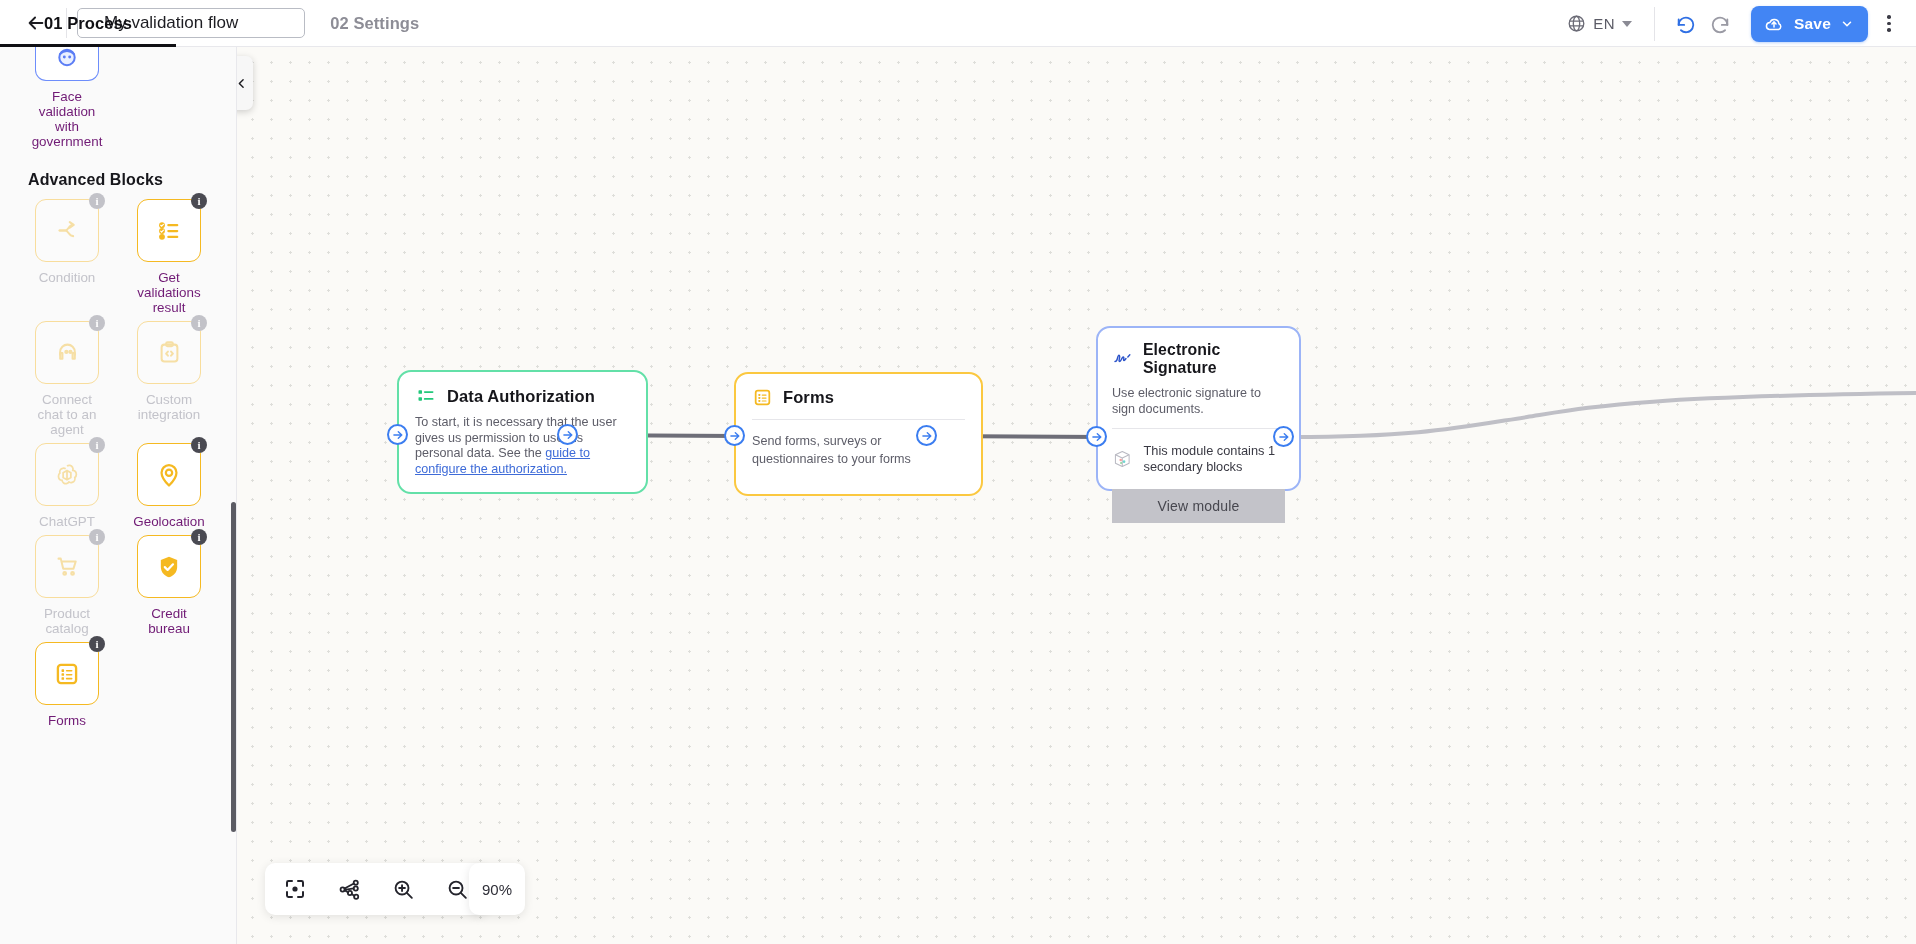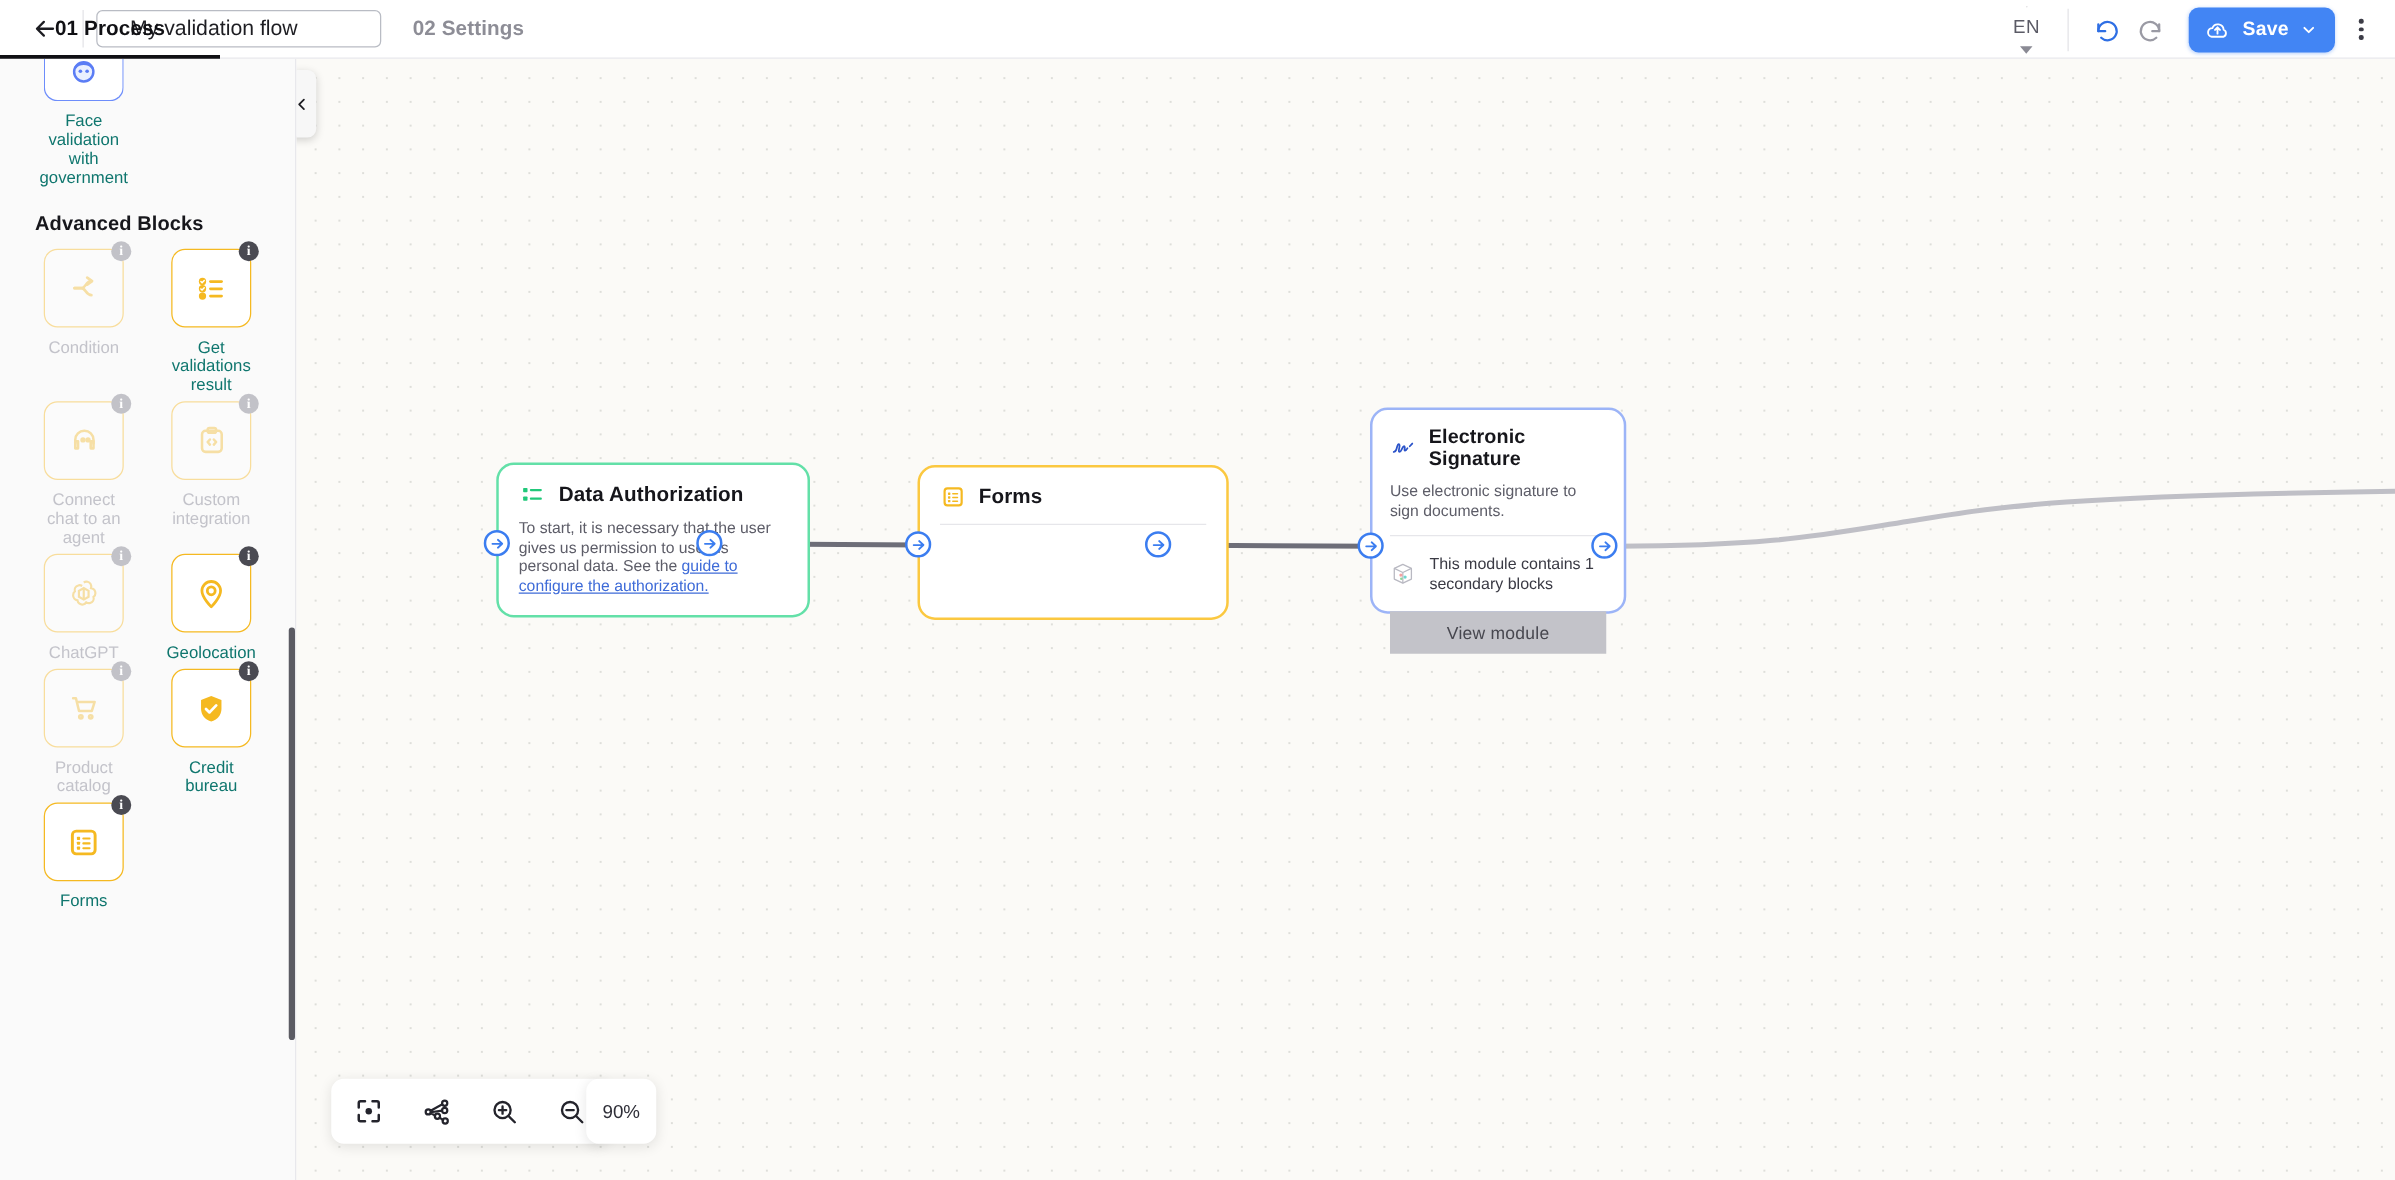--- a/index.html
+++ b/index.html
@@ -46,21 +46,21 @@
   .tab.active::after {
     content: ""; position: absolute; left: 0; right: 0; bottom: 0;
     height: 3px; background: #101014;
   }
   .topbar-right {
     position: absolute; right: 0; top: 0; height: 47px;
     display: flex; align-items: center; gap: 0; padding-right: 12px;
   }
   .lang {
     display: flex; align-items: center; gap: 7px; cursor: pointer;
-    padding: 0 8px; height: 38px; flex-direction: column;
+    padding: 0 8px; height: 38px;
   }
   .lang-code { font-size: 15px; color: #5b5b66; letter-spacing: .4px; }
   .caret { width: 0; height: 0; border-left: 5px solid transparent;
     border-right: 5px solid transparent; border-top: 6px solid #8a8a94; }
   .hdiv { width: 1px; height: 34px; background: #e4e4e8; margin: 0 14px; }
   .icon-btn {
     width: 34px; height: 34px; display: flex; align-items: center;
     justify-content: center; cursor: pointer; border-radius: 6px;
   }
   .save-btn {
@@ -99,21 +99,21 @@
   .block-tile.blue { border: 1.6px solid #6d8dfb; }
   .badge {
     position: absolute; top: -7px; right: -7px; width: 16px; height: 16px;
     border-radius: 50%; background: #4a4a52; color: #fff;
     font-size: 11px; font-weight: bold; display: flex;
     align-items: center; justify-content: center; font-family: "Liberation Serif", serif;
   }
   .badge.dim { background: #c2c2c8; }
   .block-label {
     margin-top: 8px; font-size: 13.4px; line-height: 15px; text-align: center;
-    color: #0f766e; max-width: 76px; word-wrap: break-word;
+    color: #701a75; max-width: 76px; word-wrap: break-word;
   }
   .block.disabled .block-label { color: #c3c3ca; }
   .sb-scrollbar {
     position: absolute; right: 0px; top: 455px; width: 5px; height: 330px;
     background: #5b5b63; border-radius: 3px;
   }
 
   
   .canvas {
     position: absolute; top: 47px; left: 237px;
@@ -431,20 +431,21 @@
           <rect x="7.3" y="8" width="2.2" height="2.2" rx=".5" fill="#f5b921"></rect>
           <rect x="11" y="8.5" width="5.7" height="1.4" rx=".7" fill="#f5b921"></rect>
           <rect x="7.3" y="11.4" width="2.2" height="2.2" rx=".5" fill="#f5b921"></rect>
           <rect x="11" y="11.9" width="5.7" height="1.4" rx=".7" fill="#f5b921"></rect>
           <rect x="7.3" y="14.8" width="2.2" height="2.2" rx=".5" fill="#f5b921"></rect>
           <rect x="11" y="15.3" width="5.7" height="1.4" rx=".7" fill="#f5b921"></rect>
         </svg>
         <span class="node-title">Forms</span>
       </div>
       <div class="node-rule"></div>
+      <div class="node-desc wide">Send forms, surveys or questionnaires to your forms</div>
     </div>
     <div class="port" style="left:487px; top:378px;">
       <svg width="14" height="14" viewBox="0 0 24 24" fill="none" stroke="#3b7df0" stroke-width="2.4" stroke-linecap="round" stroke-linejoin="round">
         <path d="M5 12h13M12.5 6.5 18.5 12l-6 5.5"></path>
       </svg>
     </div>
     <div class="port" style="left:679px; top:378px;">
       <svg width="14" height="14" viewBox="0 0 24 24" fill="none" stroke="#3b7df0" stroke-width="2.4" stroke-linecap="round" stroke-linejoin="round">
         <path d="M5 12h13M12.5 6.5 18.5 12l-6 5.5"></path>
       </svg>

